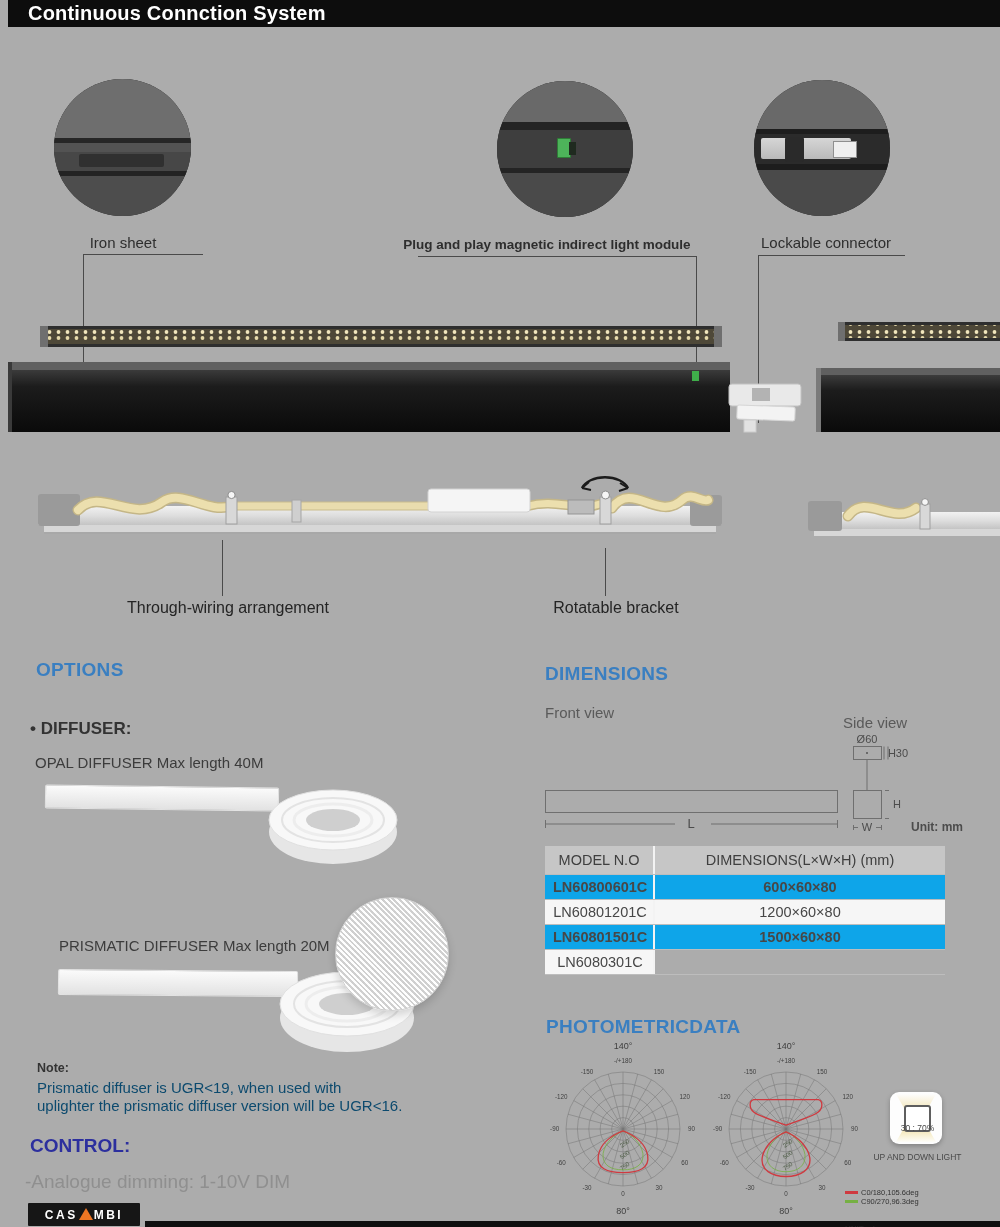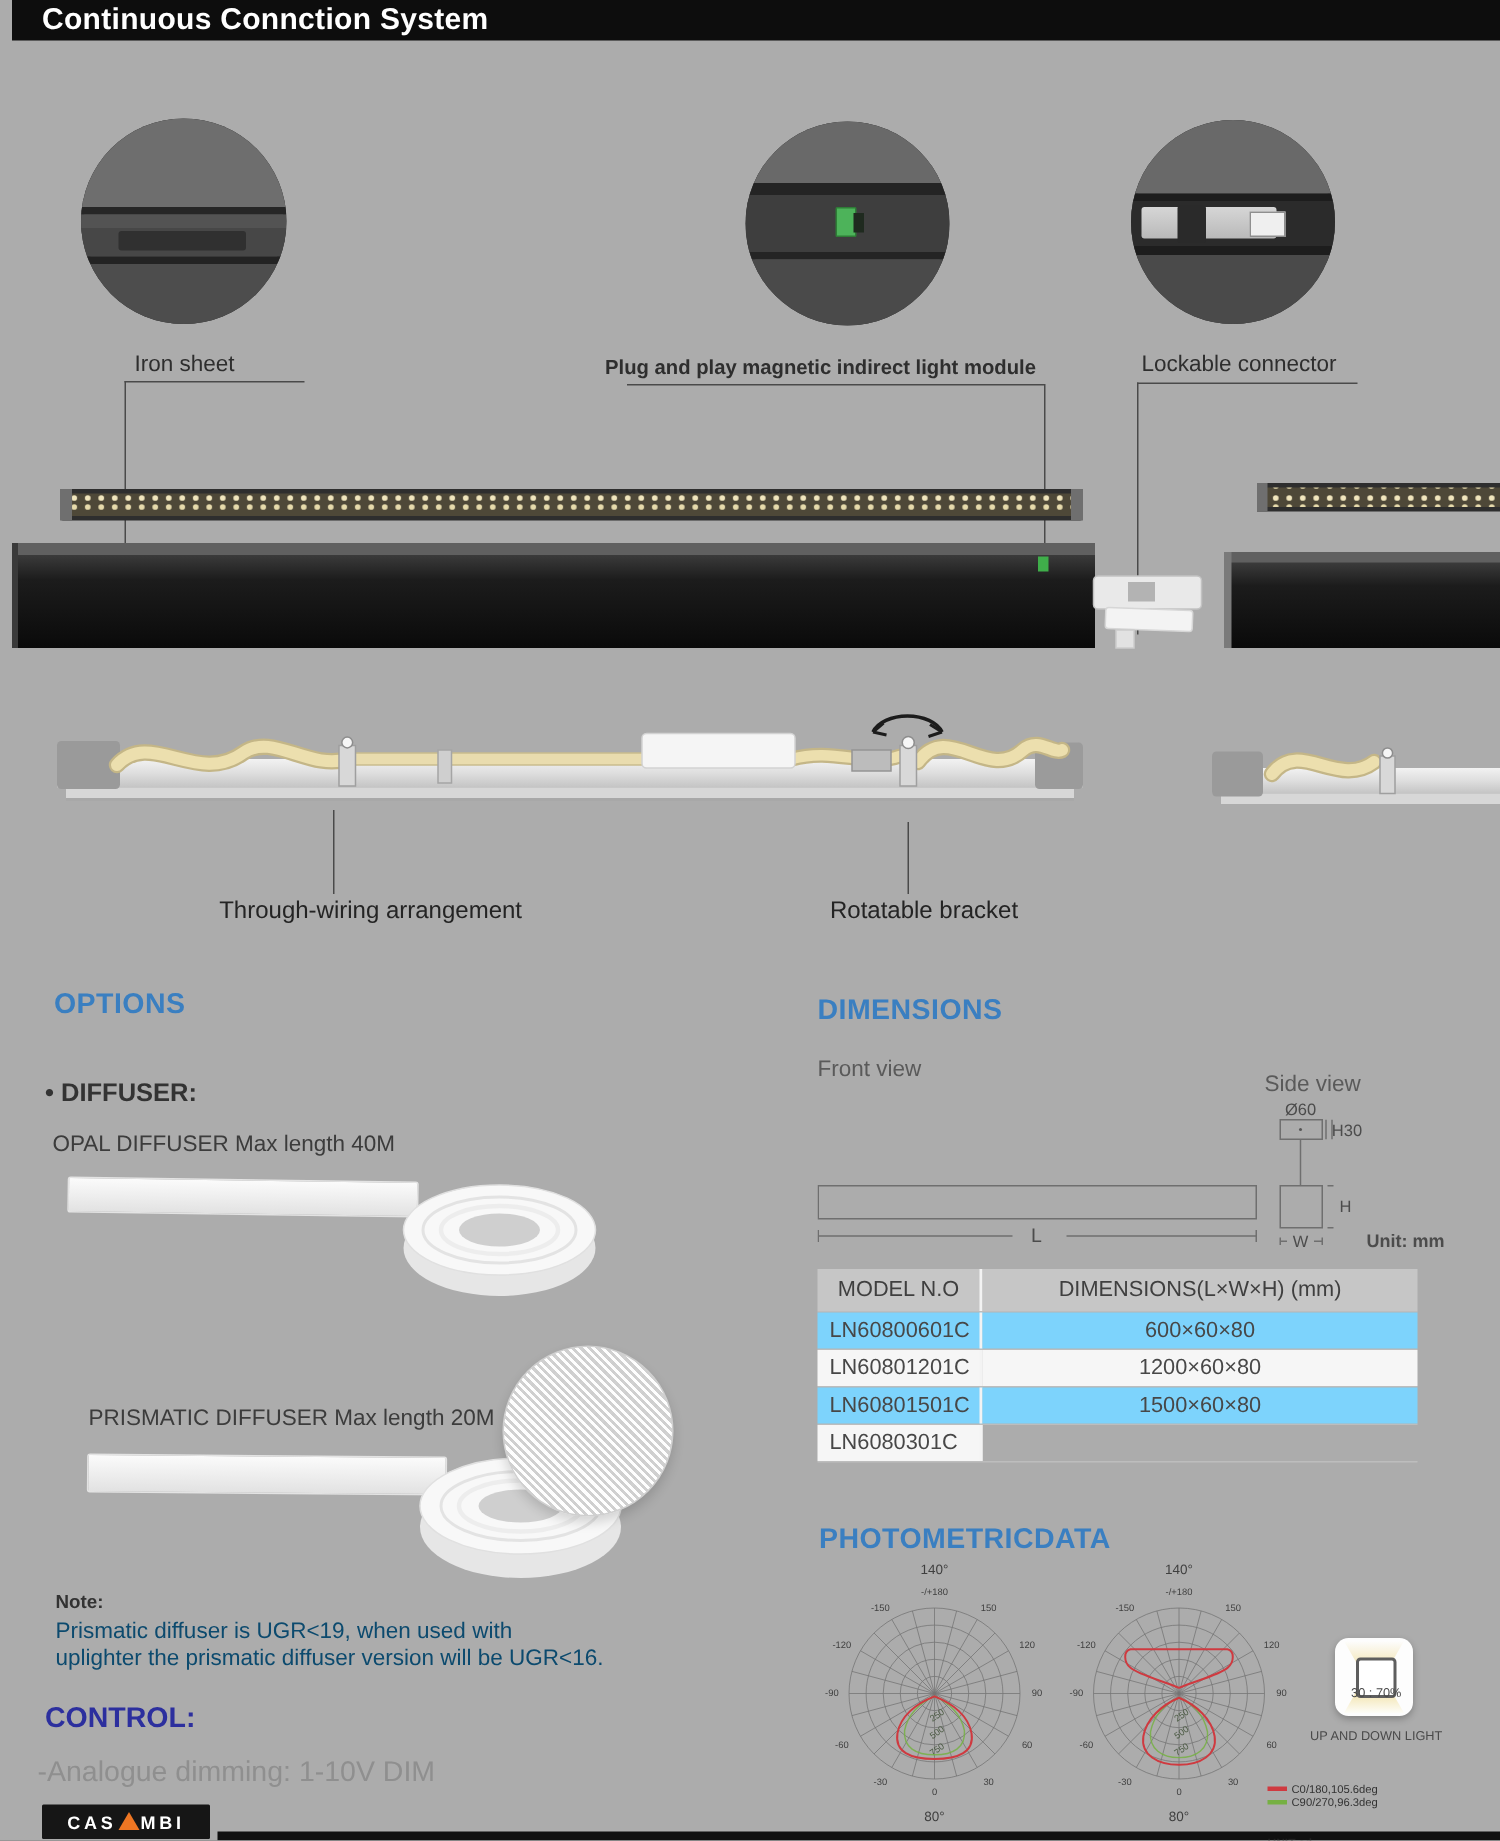--- a/index.html
+++ b/index.html
@@ -36,22 +36,22 @@
       repeating-linear-gradient(-45deg,#f6f6f6 0 2px,#dcdcdc 2px 4px);
     box-shadow:0 4px 8px rgba(0,0,0,.15);}
 
   
   .dim-table{left:545px;top:846px;width:400px;font-size:14.5px;color:#474747;}
   .trow{display:flex;}
   .tcell{box-sizing:border-box;padding:4px 6px;text-align:center;}
   .c1{width:110px;border-right:2px solid #f3f3f3;text-align:left;padding-left:8px;}
   .c2{width:290px;}
   .thead .tcell{background:#C6C6C6;font-size:14.5px;color:#3f3f3f;padding:6px 6px;}
-  .r-a .tcell{background:#7dd3fc;}
-  .r-b .tcell{background:#F6F6F6;}
+  .r-a .tcell{background:#0ea5e9;font-weight:bold;}
+  .r-b .tcell{background:#F6F6F6;text-align:center;}
   .trow{border-bottom:1px solid #bdbdbd;}
 
   
   .dimsvg text{fill:#4c4c4c;font-family:"Liberation Sans",sans-serif;}
   .dimsvg line,.dimsvg rect,.dimsvg path{stroke:#6f6f6f;fill:none;stroke-width:1;}
 
   
   .polar-grid circle,.polar-grid line{fill:none;stroke:#757575;stroke-width:.55;}
   .polar-label{fill:#3f3f3f;font-size:6.6px;font-family:"Liberation Sans",sans-serif;text-anchor:middle;}
   .ring-val{fill:#4b5a43;font-size:6.4px;font-family:"Liberation Sans",sans-serif;text-anchor:middle;}
@@ -224,21 +224,21 @@
       <rect x="814" y="59" width="186" height="7" fill="#d7d7d7"></rect>
       <rect x="808" y="31" width="34" height="30" rx="3" fill="#9a9a9a"></rect>
       <path d="M848,46 C866,22 892,56 916,38" fill="none" stroke="#c4b687" stroke-width="11" stroke-linecap="round"></path>
       <path d="M848,46 C866,22 892,56 916,38" fill="none" stroke="#ecdfae" stroke-width="8" stroke-linecap="round"></path>
       <rect x="920" y="34" width="10" height="25" fill="#d8d8d8" stroke="#9f9f9f"></rect>
       <circle cx="925" cy="32" r="3.4" fill="#f6f6f6" stroke="#8d8d8d"></circle>
     </g>
   </svg>
 
   <div class="abs lline" style="left:222px;top:540px;width:1px;height:56px;"></div>
-  <div class="abs" style="left:108px;top:599px;width:240px;text-align:right;font-size:16px;color:#242424;">Through-wiring arrangement</div>
+  <div class="abs" style="left:108px;top:599px;width:240px;text-align:center;font-size:16px;color:#242424;">Through-wiring arrangement</div>
   <div class="abs lline" style="left:605px;top:548px;width:1px;height:48px;"></div>
   <div class="abs" style="left:536px;top:599px;width:160px;text-align:center;font-size:16px;color:#242424;">Rotatable bracket</div>
 
   <div class="abs h-blue" style="left:36px;top:659px;">OPTIONS</div>
   <div class="abs sub-dark" style="left:30px;top:719px;">• DIFFUSER:</div>
   <div class="abs body-txt" style="left:35px;top:754px;">OPAL DIFFUSER Max length 40M</div>
 
   <div class="abs diffbar" style="left:45px;top:786px;width:232px;height:22px;transform:rotate(.8deg);"></div>
   <svg class="abs" style="left:262px;top:774px;" width="142" height="100" viewBox="0 0 142 100">
     <ellipse cx="71" cy="58" rx="64" ry="32" fill="#e6e6e6"></ellipse>

